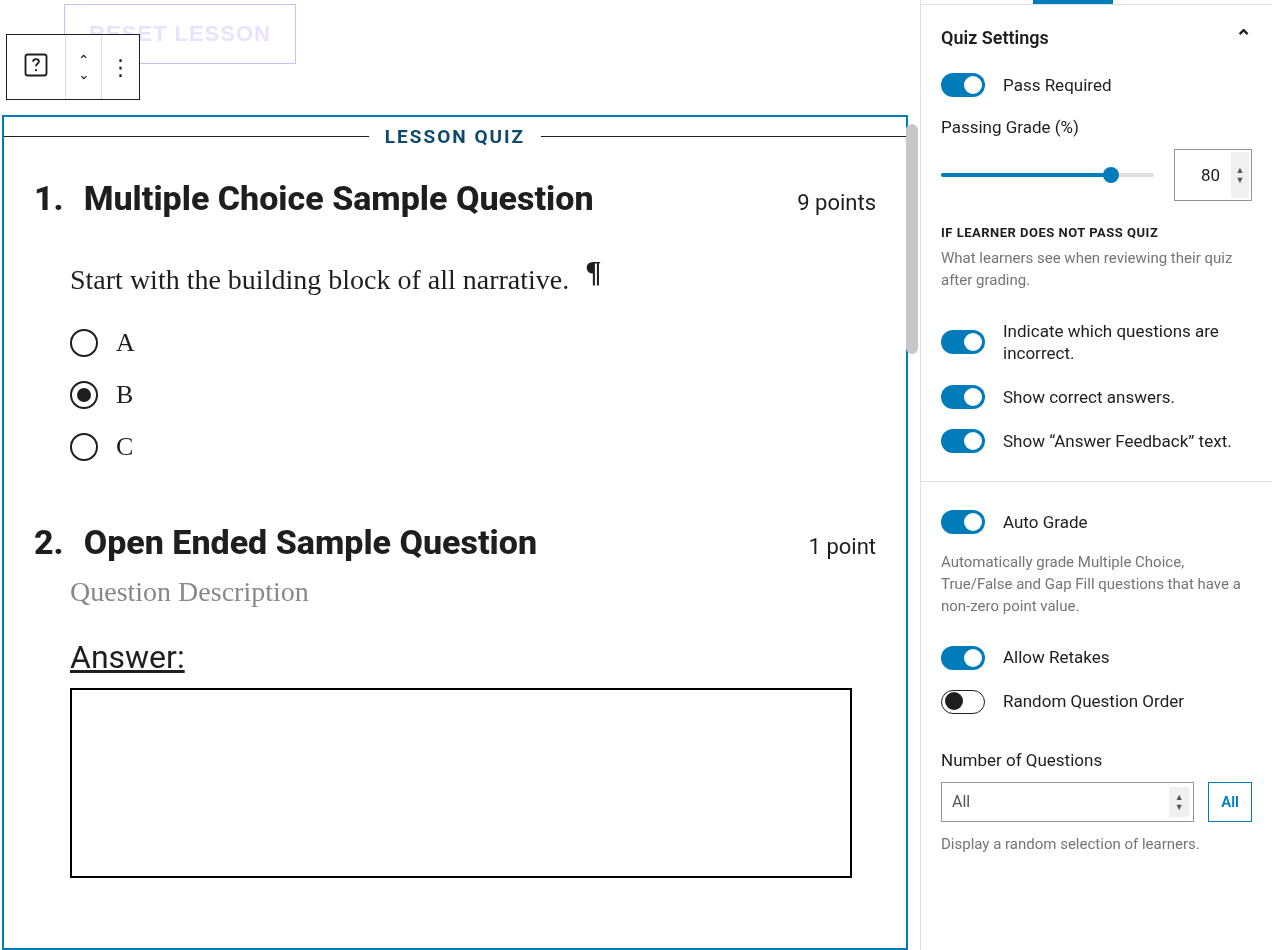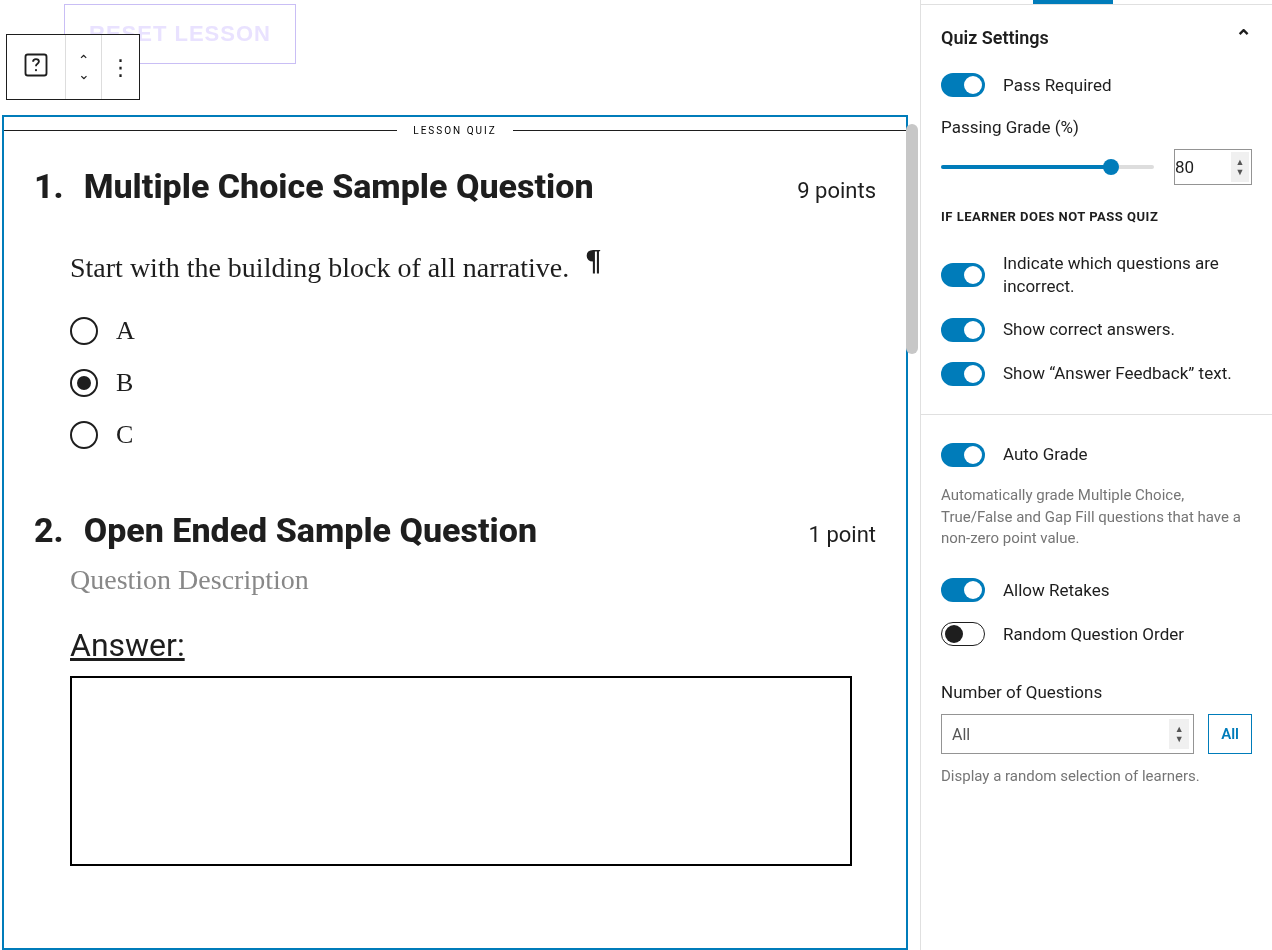--- a/index.html
+++ b/index.html
@@ -62,24 +62,24 @@
     background: #fff;
   }
   .quiz-block-header {
     display: flex;
     align-items: center;
     gap: 16px;
     padding-top: 8px;
   }
   .quiz-block-header .line { flex: 1; height: 1px; background: #1e1e1e; }
   .quiz-block-header .label {
-    color: #000000;
-    font-weight: 400;
+    color: #0c4a6e;
+    font-weight: 700;
     letter-spacing: 2px;
-    font-size: 10px;
+    font-size: 19px;
   }
 
   .question {
     padding: 30px 30px 10px 30px;
   }
   .q-head {
     display: flex;
     align-items: baseline;
     gap: 20px;
   }
@@ -191,22 +191,22 @@
     flex:1; height: 4px; background:#ddd; position:relative; border-radius:2px;
   }
   .slider-fill {
     position:absolute; left:0; top:0; bottom:0; background:#007cba; border-radius:2px;
   }
   .slider-thumb {
     position:absolute; top:50%; width:16px; height:16px; border-radius:50%;
     background:#007cba; transform:translate(-50%,-50%);
   }
   .num-input {
-    width: 78px; height: 36px; border:1px solid #949494; display:flex; align-items:center;
-    padding: 0 0; font-size: 17px; position:relative;
+    width: 78px; height: 52px; border:1px solid #949494; display:flex; align-items:center;
+    padding: 0 26px; font-size: 17px; position:relative;
   }
   .num-input .spin {
     position:absolute; right:2px; top:2px; bottom:2px; width:18px;
     display:flex; flex-direction:column; justify-content:center; gap:0;
     background:#f0f0f0; font-size:9px; text-align:center; color:#555;
   }
 
   .subhead {
     font-size: 13px; font-weight:700; letter-spacing:0.5px; color:#1e1e1e;
     margin-top: 24px;
@@ -326,20 +326,21 @@
       <div class="num-input">
         <span>80</span>
         <div class="spin">
             <div>▲</div>
             <div>▼</div>
           </div>
       </div>
     </div>
 
     <div class="subhead">IF LEARNER DOES NOT PASS QUIZ</div>
+    <div class="helper">What learners see when reviewing their quiz after grading.</div>
 
     <div class="row" style="margin-top:18px;">
       <div class="toggle"></div>
       <div class="txt">Indicate which questions are incorrect.</div>
     </div>
     <div class="row">
       <div class="toggle"></div>
       <div class="txt">Show correct answers.</div>
     </div>
     <div class="row">

